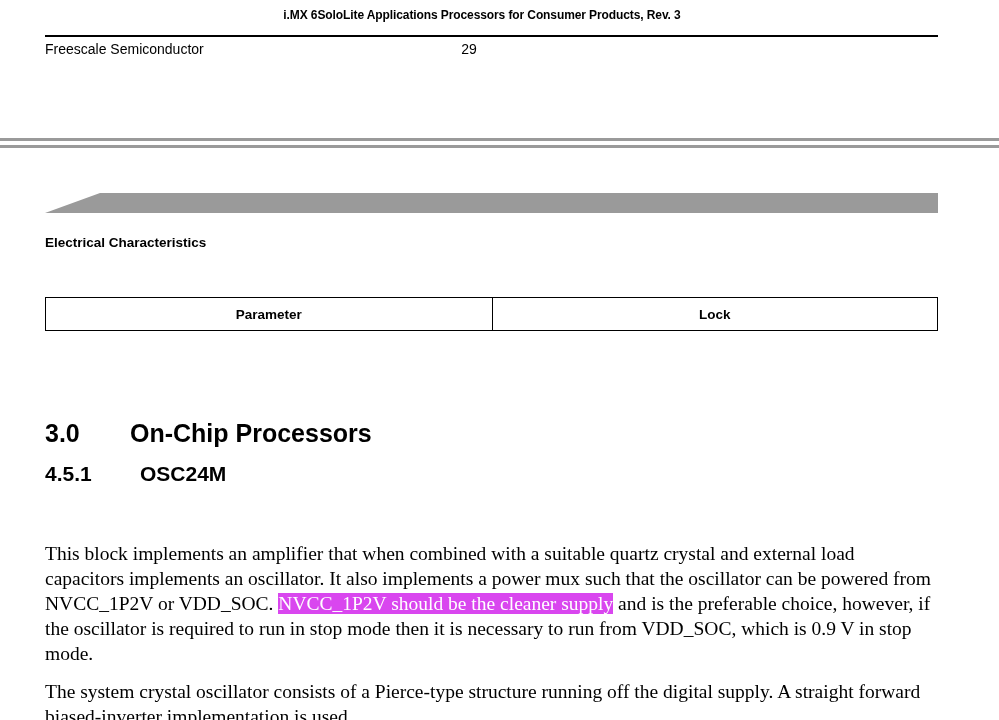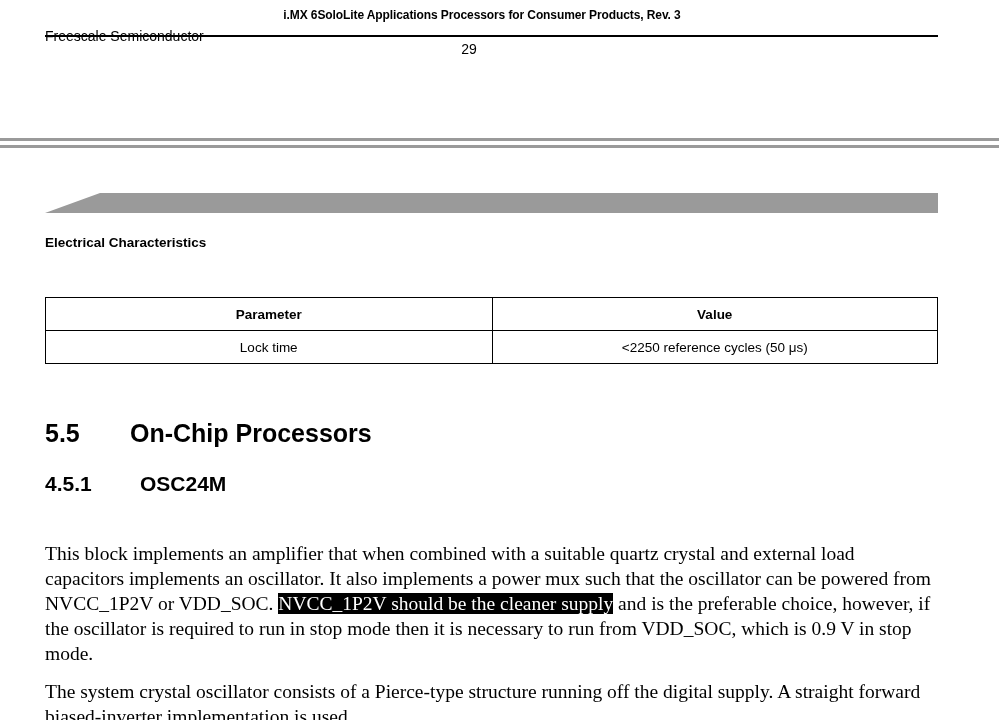--- a/index.html
+++ b/index.html
@@ -39,21 +39,21 @@
     position: absolute;
     left: 45px;
     top: 35px;
     width: 893px;
     height: 2px;
     background: #000000;
   }
   .footer-left {
     position: absolute;
     left: 45px;
-    top: 28px;
+    top: 41px;
     font-family: "Liberation Sans", sans-serif;
     font-size: 14px;
   }
   .footer-right {
     position: absolute;
     left: 0px;
     top: 41px;
     width: 938px;
     text-align: center;
     font-family: "Liberation Sans", sans-serif;
@@ -150,21 +150,21 @@
     font-family: "Liberation Sans", sans-serif;
     font-weight: bold;
     font-size: 25px;
     white-space: nowrap;
   }
   .h2 .num { display: inline-block; width: 85px; }
 
   .h3 {
     position: absolute;
     left: 45px;
-    top: 472px;
+    top: 462px;
     font-family: "Liberation Sans", sans-serif;
     font-weight: bold;
     font-size: 21px;
     white-space: nowrap;
   }
   .h3 .num { display: inline-block; width: 95px; }
 
   
   .para {
     position: absolute;
@@ -172,21 +172,21 @@
     width: 893px;
     font-family: "Liberation Serif", serif;
     font-size: 19.5px;
     line-height: 25px;
     text-align: left;
   }
   .p1 { top: 521px; }
   .p2 { top: 659px; }
 
   .hl {
-    background: #000000;
+    background: #d946ef;
     color: #ffffff;
   }
   .ital { }
 </style>
 </head>
 <body>
 
 <div class="page">
 
   <div class="top-head">i.MX 6SoloLite Applications Processors for Consumer Products, Rev. 3</div>
@@ -210,33 +210,29 @@
 
 
   <table class="params">
     <colgroup>
         <col class="c1">
         <col class="c2">
       </colgroup>
     <thead>
       <tr>
         <th>Parameter</th>
-        <th>Value</th>
+        <th>Lock</th>
       </tr>
     </thead>
     <tbody>
-      <tr>
-        <td>Lock time</td>
-        <td>&lt;2250 reference cycles (50 μs)</td>
-      </tr>
     </tbody>
   </table>
 
   <div class="h2">
-    <span class="num">5.5</span><span>On-Chip Processors</span>
+    <span class="num">3.0</span><span>On-Chip Processors</span>
   </div>
 
   <div class="h3">
     <span class="num">4.5.1</span><span>OSC24M</span>
   </div>
 
   <p class="para p1"><span>This block implements an amplifier that when combined with a suitable quartz crystal and external load capacitors implements an oscillator. It also implements a power mux such that the oscillator can be powered from NVCC_1P2V or VDD_SOC. </span><span class="hl">NVCC_1P2V should be the cleaner supply</span><span> and is the preferable choice, however, if the oscillator is required to run in </span><span class="ital">stop mode</span><span> then it is necessary to run from VDD_SOC, which is 0.9 V in stop mode.</span></p>
 
   <p class="para p2">The system crystal oscillator consists of a Pierce-type structure running off the digital supply. A straight forward biased-inverter implementation is used.</p>
 

